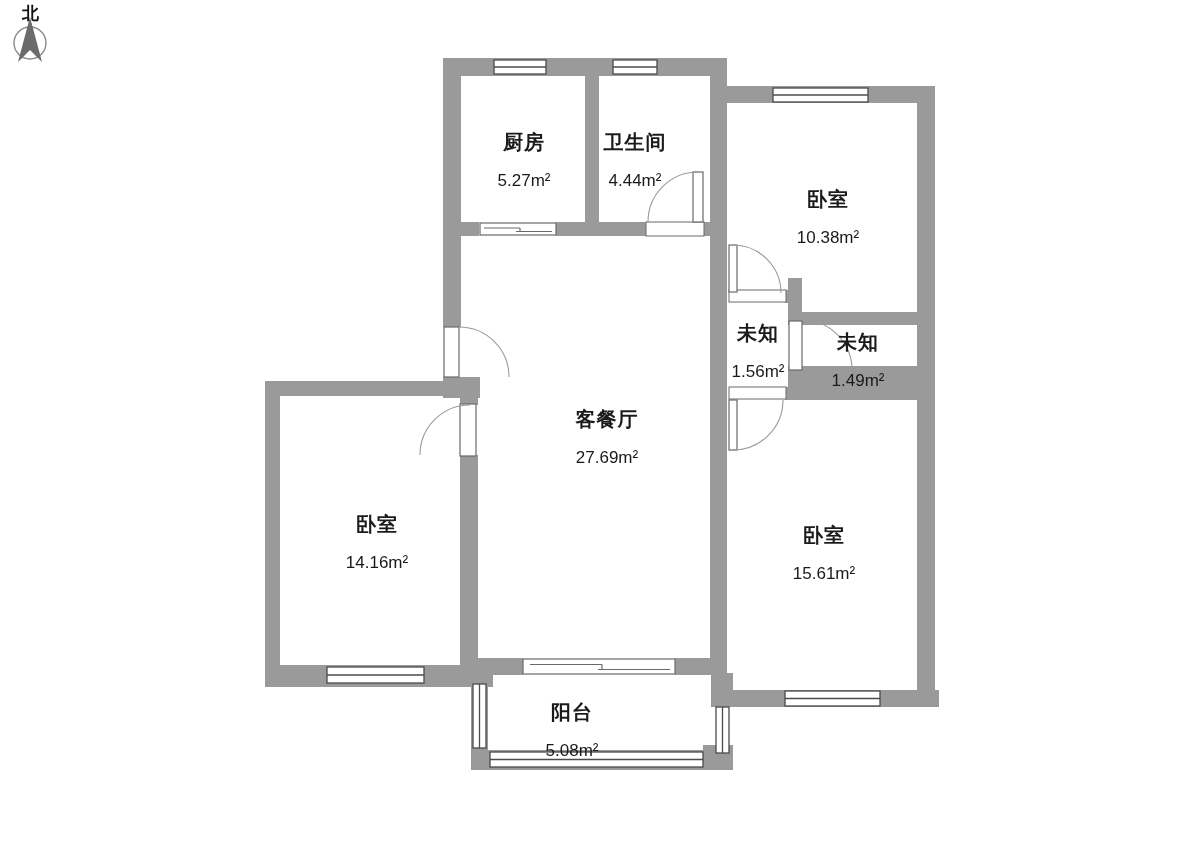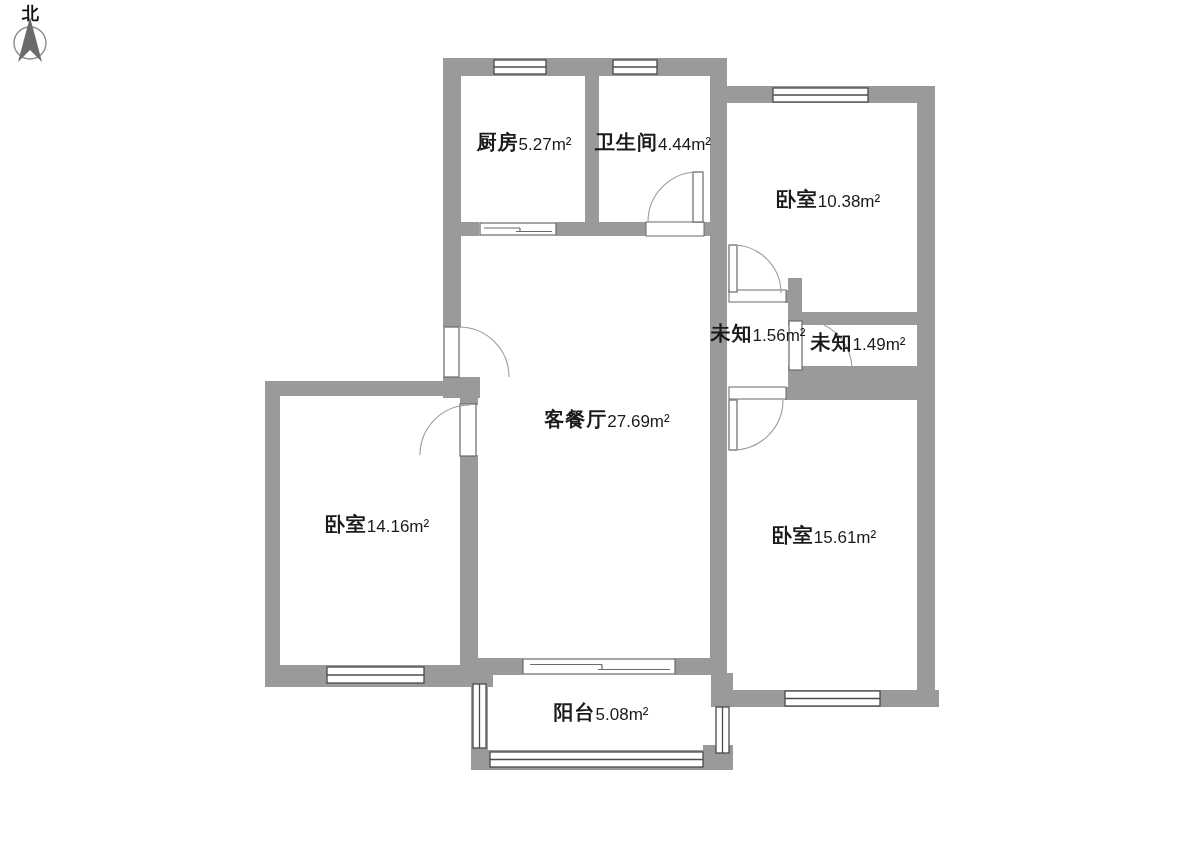--- a/index.html
+++ b/index.html
@@ -7,27 +7,27 @@
     position:relative;
     width:1200px;height:860px;
     background:var(--bg,#ffffff);
     font-family:"Liberation Sans","DejaVu Sans",sans-serif;
     overflow:hidden;
   }
   #plan-svg{position:absolute;left:0;top:0;}
   .room-label{
     position:absolute;
     transform:translateX(-50%);
-    display:flex;flex-direction:row;align-items:center;
+    display:flex;flex-direction:column;align-items:center;
     text-align:center;white-space:nowrap;
     color:var(--text,#1a1a1a);
     pointer-events:none;
   }
   .room-name{font-size:20px;font-weight:bold;letter-spacing:1px;}
-  .room-area{font-size:17px;margin-top:4px;font-weight:400;}
+  .room-area{font-size:17px;margin-top:15px;font-weight:400;}
   .compass-label{
     position:absolute;left:22px;top:2px;
     font-size:17px;font-weight:bold;color:#111;
   }
 </style>
 </head>
 <body>
 
 <div id="canvas" style="--bg: #ffffff; --text: #1a1a1a;">
 
@@ -167,21 +167,21 @@
       <polygon points="30,17 42,62 30,50 18,62" fill="#6b6b6b"></polygon>
     </g>
   </svg>
 
   <div class="compass-label">北</div>
 
   <div class="room-label" style="left:524px;top:129px">
     <span class="room-name">厨房</span>
     <span class="room-area">5.27m²</span>
   </div>
-  <div class="room-label" style="left:653px;top:129px">
+  <div class="room-label" style="left:635px;top:129px">
     <span class="room-name">卫生间</span>
     <span class="room-area">4.44m²</span>
   </div>
   <div class="room-label" style="left:828px;top:186px">
     <span class="room-name">卧室</span>
     <span class="room-area">10.38m²</span>
   </div>
   <div class="room-label" style="left:758px;top:320px">
     <span class="room-name">未知</span>
     <span class="room-area">1.56m²</span>
@@ -195,18 +195,18 @@
     <span class="room-area">27.69m²</span>
   </div>
   <div class="room-label" style="left:377px;top:511px">
     <span class="room-name">卧室</span>
     <span class="room-area">14.16m²</span>
   </div>
   <div class="room-label" style="left:824px;top:522px">
     <span class="room-name">卧室</span>
     <span class="room-area">15.61m²</span>
   </div>
-  <div class="room-label" style="left:601px;top:699px">
+  <div class="room-label" style="left:572px;top:699px">
     <span class="room-name">阳台</span>
     <span class="room-area">5.08m²</span>
   </div>
 
 </div>
 
 </body></html>

